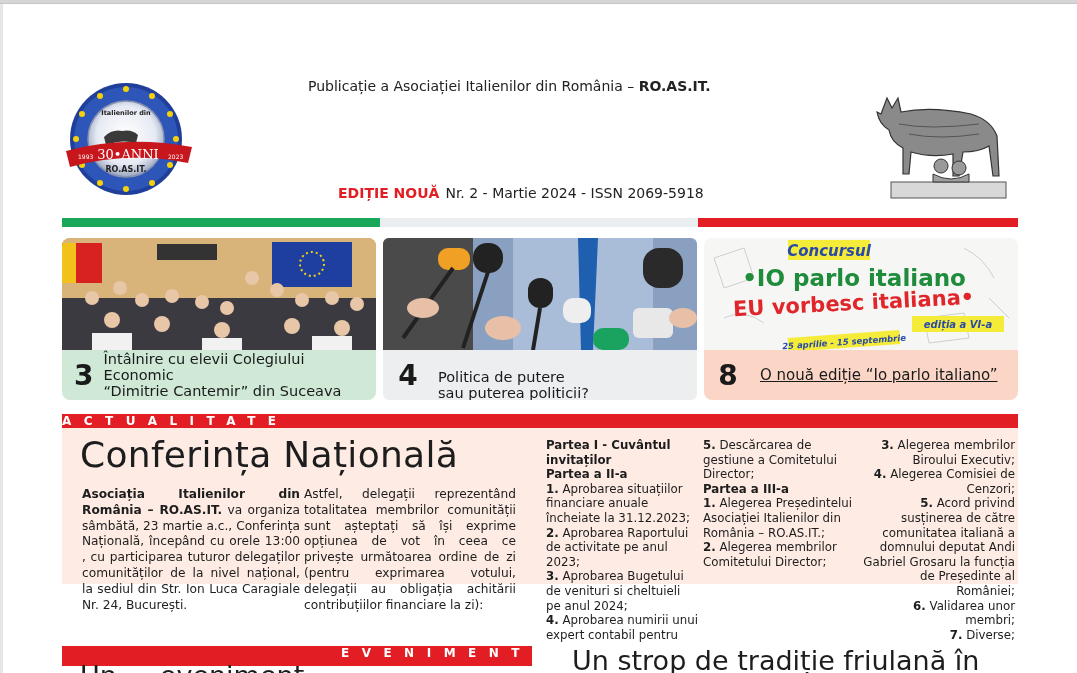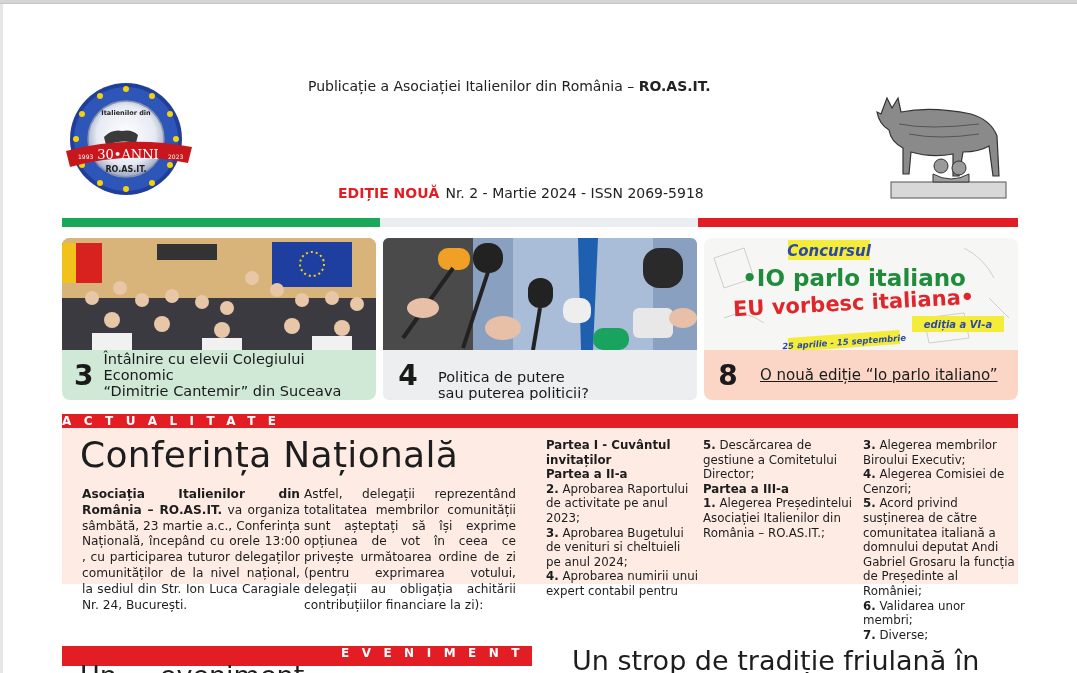--- a/index.html
+++ b/index.html
@@ -49,21 +49,21 @@
 
   
   .article { position: absolute; left: 62px; top: 428px; width: 956px; height: 156px; background: #fdebe4; }
   .art-title { position: absolute; left: 18px; top: 6px; font-size: 36px; color: #1d1d1d; white-space: nowrap; letter-spacing: 0.3px; }
   .col { position: absolute; font-size: 12.2px; line-height: 15.8px; color: #1d1d1d; text-align: justify; }
   .col1 { left: 20px; top: 59px; width: 218px; }
   .col2 { left: 242px; top: 59px; width: 212px; }
   .col3, .col4, .col5 { font-size: 11.8px; line-height: 14.6px; text-align: left; }
   .col3 { left: 484px; top: 10px; width: 152px; }
   .col4 { left: 641px; top: 10px; width: 158px; }
-  .col5 { left: 801px; top: 10px; width: 152px; }
+  .col5 { left: 801px; top: 10px; width: 152px; text-align: right; }
   .b { font-weight: bold; }
 
   .headline2 { position: absolute; left: 572px; top: 645px; font-size: 27px; color: #1d1d1d; white-space: nowrap; }
   .headline-ev { position: absolute; left: 80px; top: 660px; font-size: 27px; color: #1d1d1d; white-space: nowrap; height: 13px; overflow: hidden; }
 </style>
 </head>
 <body>
 
 <div class="viewer-top"></div>
 <div class="viewer-left"></div>
@@ -236,29 +236,31 @@
   <div class="article">
     <div class="art-title">Conferința Națională</div>
 
     <div class="col col1"><span class="b">Asociația Italienilor din România – RO.AS.IT.</span><span> va organiza sâmbătă, 23 martie a.c., Conferința Națională, începând cu orele 13:00 , cu participarea tuturor delegaților comunităților de la nivel național, la sediul din Str. Ion Luca Caragiale Nr. 24, București.</span></div>
 
     <div class="col col2">Astfel, delegații reprezentând totalitatea membrilor comunității sunt așteptați să își exprime opțiunea de vot în ceea ce privește următoarea ordine de zi (pentru exprimarea votului, delegații au obligația achitării contribuțiilor financiare la zi):</div>
 
     <div class="col col3">
       <div class="b">Partea I - Cuvântul invitaților</div>
       <div class="b">Partea a II-a</div>
+      <div><span class="b">1.</span><span> Aprobarea situațiilor financiare anuale încheiate la 31.12.2023;</span></div>
       <div><span class="b">2.</span><span> Aprobarea Raportului de activitate pe anul 2023;</span></div>
       <div><span class="b">3.</span><span> Aprobarea Bugetului de venituri si cheltuieli pe anul 2024;</span></div>
       <div style="height:29px;overflow:hidden;"><span class="b">4.</span><span> Aprobarea numirii unui expert contabil pentru efectuarea auditului statutar al situațiilor financiare, pe perioada 2024-2029;</span></div>
     </div>
 
     <div class="col col4">
       <div><span class="b">5.</span><span>  Descărcarea de gestiune a Comitetului Director;</span></div>
       <div class="b">Partea a III-a</div>
       <div><span class="b">1.</span><span>  Alegerea Președintelui Asociației Italienilor din România – RO.AS.IT.;</span></div>
+      <div><span class="b">2.</span><span>  Alegerea membrilor Comitetului Director;</span></div>
     </div>
 
     <div class="col col5">
       <div><span class="b">3.</span><span>  Alegerea membrilor Biroului Executiv;</span></div>
       <div><span class="b">4.</span><span> Alegerea Comisiei de Cenzori;</span></div>
       <div><span class="b">5.</span><span>  Acord privind susținerea de către comunitatea italiană a domnului deputat Andi Gabriel Grosaru la funcția de Președinte al României;</span></div>
       <div><span class="b">6.</span><span>  Validarea unor membri;</span></div>
       <div><span class="b">7.</span><span>  Diverse;</span></div>
     </div>
   </div>

